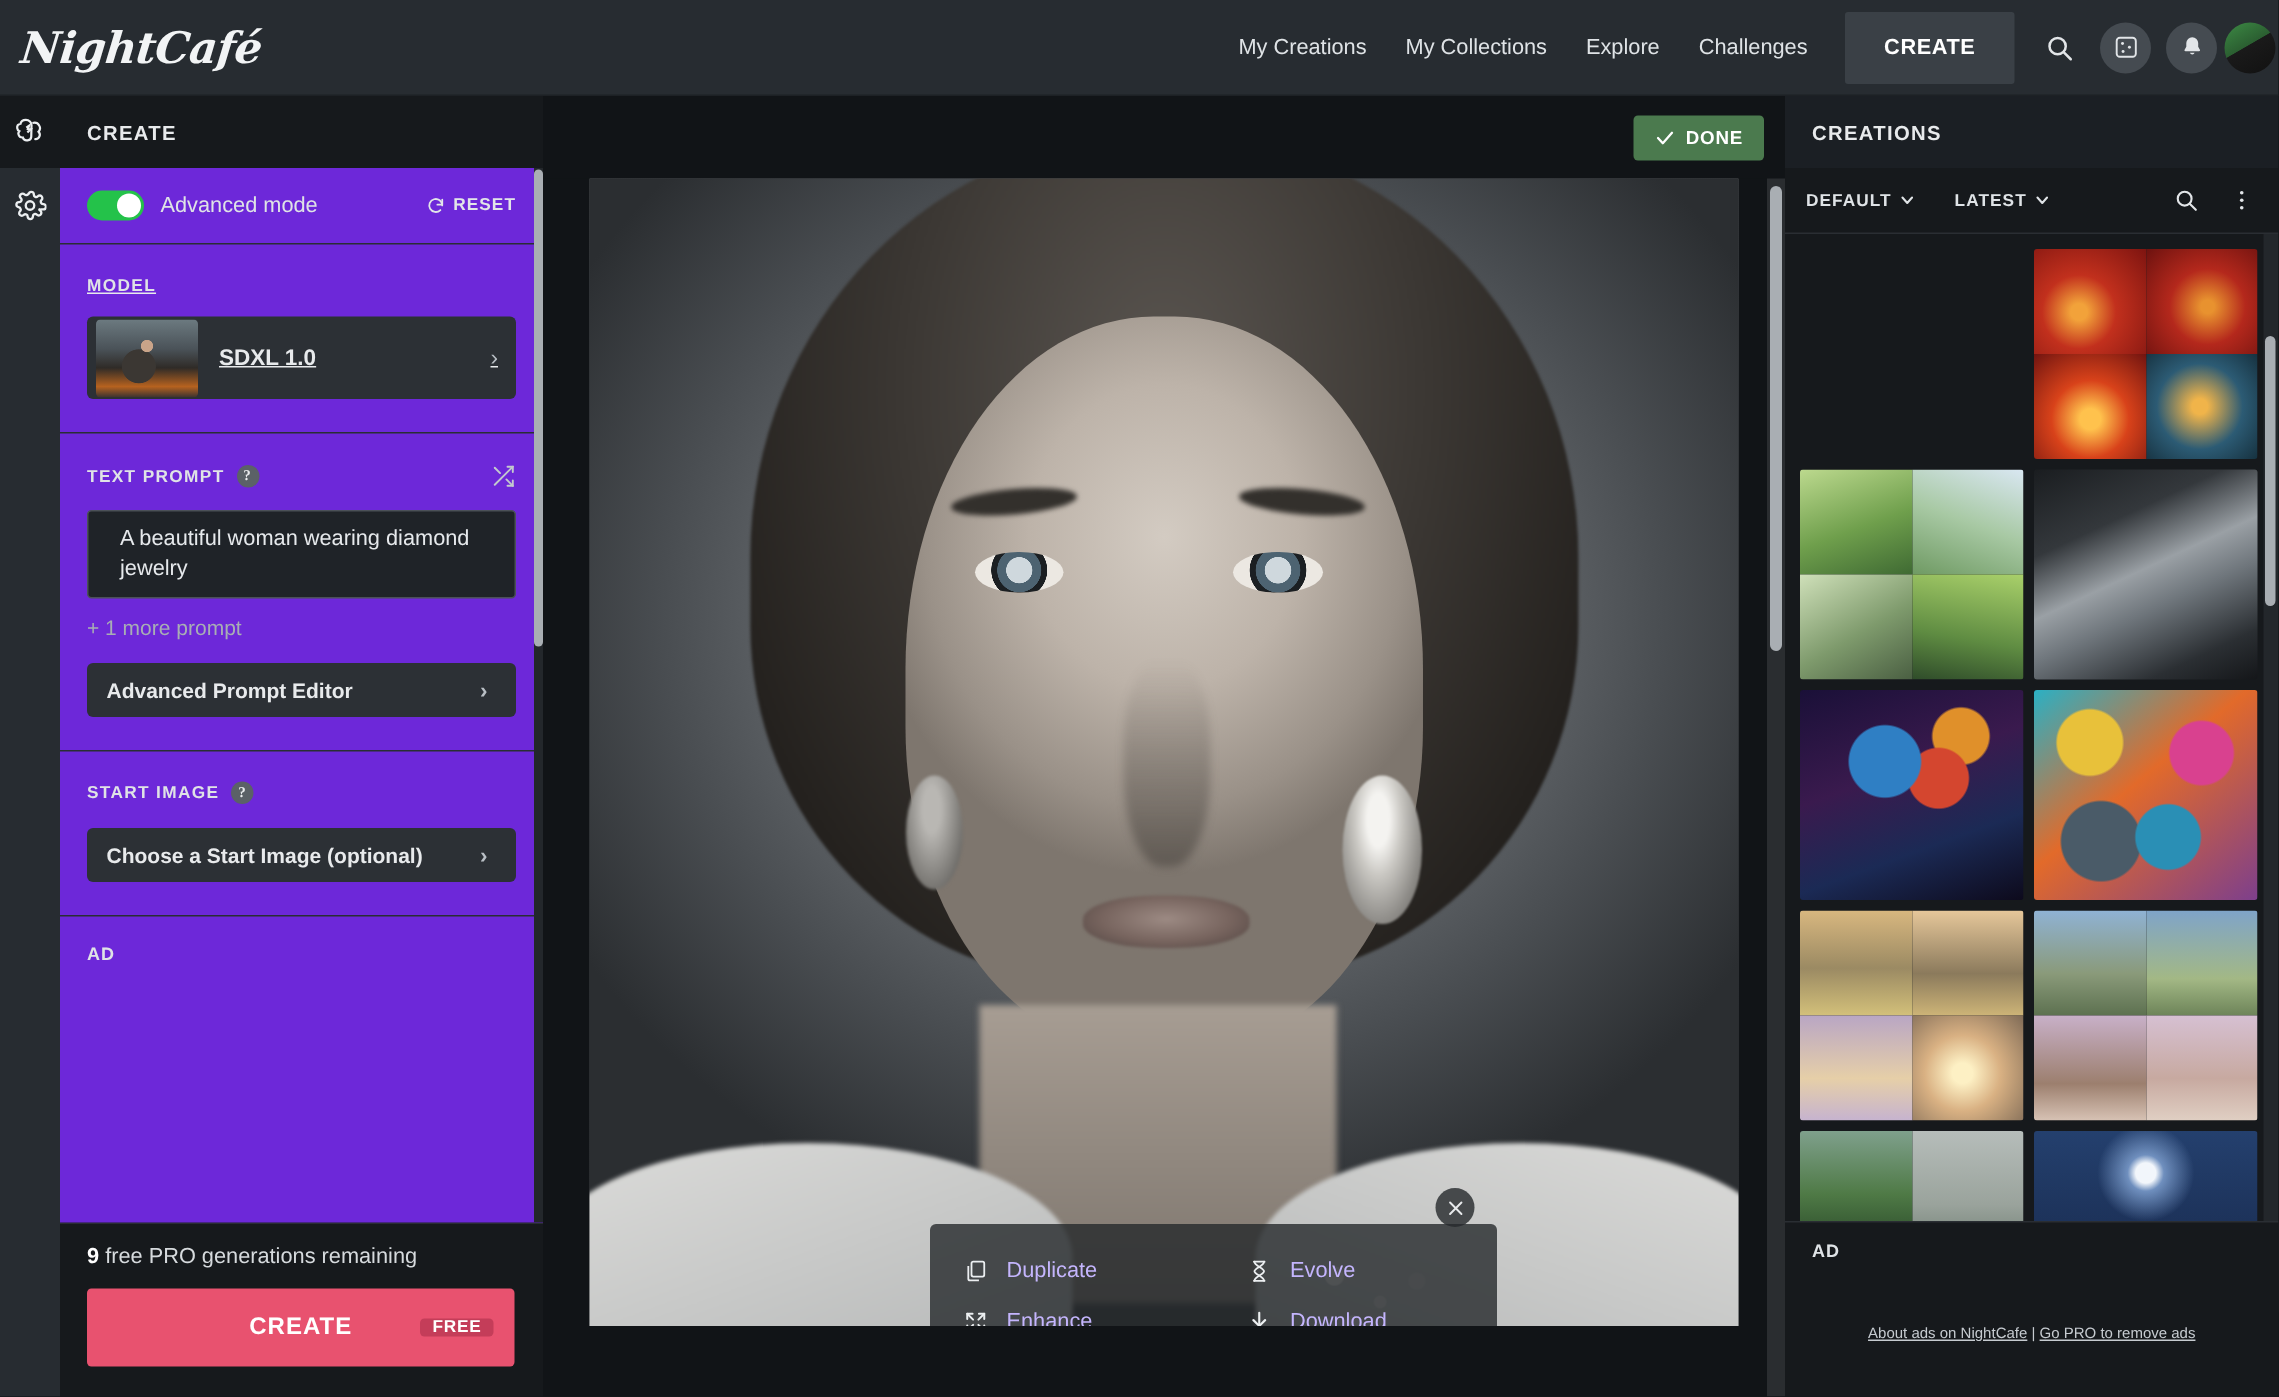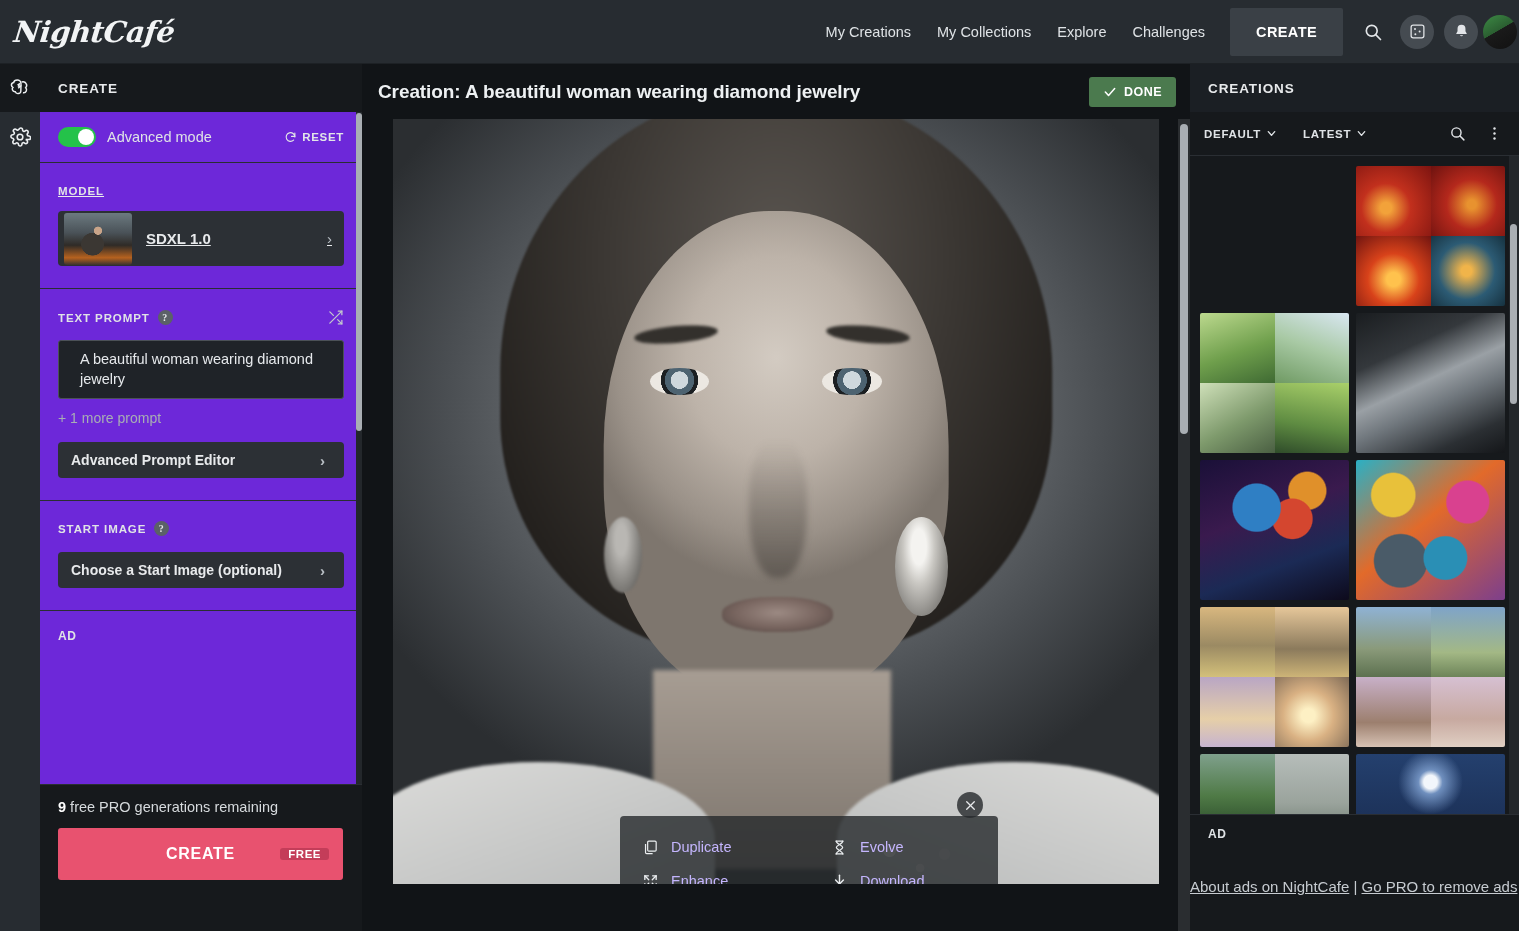--- a/index.html
+++ b/index.html
@@ -134,21 +134,21 @@
   .lp-scrollbar {
     position: absolute; right: 0px; top: 1px; width: 6px; height: 318px;
     background: #a9aeb3; border-radius: 3px;
   }
   .lp-track {
     position: absolute; right: 0px; top: 0; width: 6px; height: 100%;
     background: #23272b;
   }
 
   .leftfoot {
-    height: 147px; background: #16191c; border-top: 1px solid #2a2e33;
+    height: 116px; background: #16191c; border-top: 1px solid #2a2e33;
     padding: 14px 18px 0 18px;
   }
   .free-line { font-size: 14.5px; color: #d6dadd; }
   .free-line b { color: #fff; font-weight: bold; }
   .create-btn {
     margin-top: 13px; height: 52px; width: 285px; background: #e8526f;
     border-radius: 3px; display: flex; align-items: center;
     justify-content: center; position: relative;
     color: #fff; font-weight: bold; font-size: 16px; letter-spacing: 0.7px;
   }
@@ -307,22 +307,22 @@
   }
   .thumb { width: 100%; height: 140px; border-radius: 2px; overflow: hidden; }
   .q { display: grid; grid-template-columns: 1fr 1fr; grid-template-rows: 1fr 1fr; width:100%; height:100%; }
   .q > div { width: 100%; height: 100%; }
 
   .right-ad {
     position: absolute; bottom: 0; left: 0; width: 329px; height: 117px;
     background: #16191c; border-top: 1px solid #2a2e33; padding: 12px 0 0 18px;
   }
   .ad-links {
-    position: absolute; bottom: 36px; left: 0; width: 329px; 
-    font-size: 15px; color: #c6cbd0;
+    position: absolute; bottom: 36px; left: 0; width: 329px; text-align: center;
+    font-size: 10px; color: #c6cbd0;
   }
   .ad-links a { color: #c6cbd0; text-decoration: underline; }
   .rp-track { position: absolute; right: 0; top: 92px; width: 10px; height: 719px; background: #23272b; }
   .rp-thumb { position: absolute; right: 2px; top: 160px; width: 7px; height: 180px; background: #a9aeb3; border-radius: 4px; }
 
   svg { display: block; }
 </style>
 </head>
 <body>
 
@@ -454,21 +454,20 @@
       </div>
       <div class="create-btn">
         <span>CREATE</span>
         <span class="free-badge">FREE</span>
       </div>
     </div>
   </div>
 
   <div class="main">
     <div class="main-head">
-      <div class="main-title">Creation: A beautiful woman wearing diamond jewelry</div>
       <div class="done-btn">
         <svg width="14" height="14" viewBox="0 0 24 24" fill="none" stroke="#fff" stroke-width="2.6" stroke-linecap="round" stroke-linejoin="round">
           <polyline points="4,12 9.5,18 20,6"></polyline>
         </svg>
         <span>DONE</span>
       </div>
     </div>
 
     <div class="image-wrap">
       <div class="portrait">

